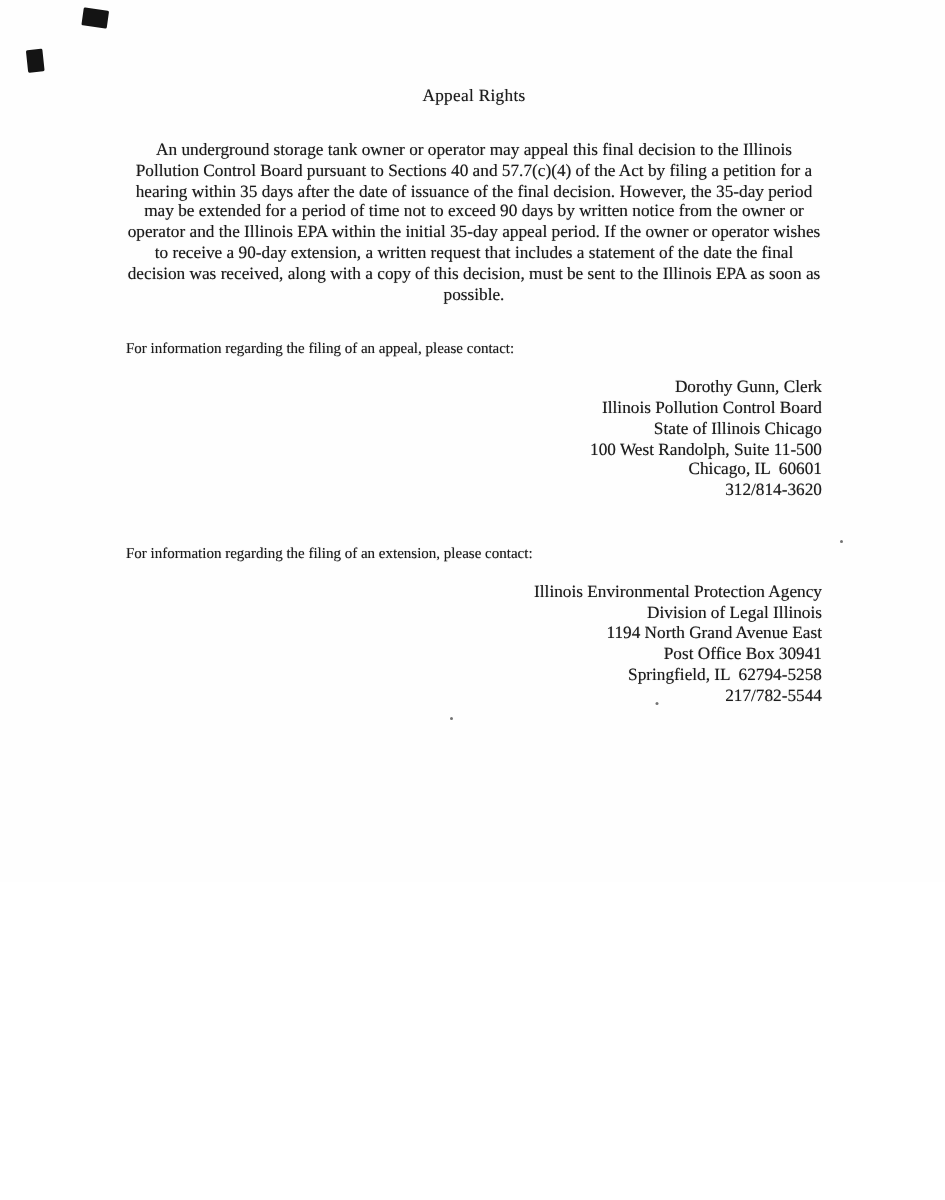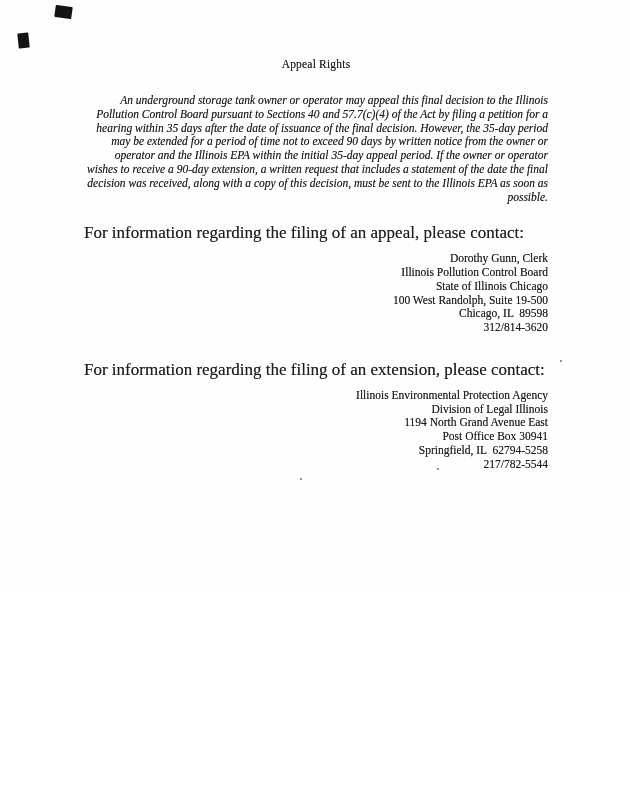--- a/index.html
+++ b/index.html
@@ -27,25 +27,24 @@
     text-align: center;
     font-size: 11.5px;
     font-weight: normal;
     margin: 0 0 24px 0;
     letter-spacing: 0.2px;
   }
   .body-paragraph {
     font-size: 11.5px;
     line-height: 13.8px;
     margin: 0 0 22px 0;
-    text-align: right;
-    font-style: italic;
+    text-align: center;
   }
   .contact-intro {
-    font-size: 17px;
+    font-size: 10px;
     line-height: 13.8px;
     margin: 0 0 12px 0;
   }
   .contact-block {
     margin: 0 0 28px 34px;
     font-size: 11.5px;
     line-height: 13.8px;
     text-align: right;
   }
   .contact-line {
@@ -92,22 +91,22 @@
     <h1 class="doc-title">Appeal Rights</h1>
 
     <p class="body-paragraph">An underground storage tank owner or operator may appeal this final decision to the Illinois Pollution Control Board pursuant to Sections 40 and 57.7(c)(4) of the Act by filing a petition for a hearing within 35 days after the date of issuance of the final decision.  However, the 35-day period may be extended for a period of time not to exceed 90 days by written notice from the owner or operator and the Illinois EPA within the initial 35-day appeal period.  If the owner or operator wishes to receive a 90-day extension, a written request that includes a statement of the date the final decision was received, along with a copy of this decision, must be sent to the Illinois EPA as soon as possible.</p>
 
     <p class="contact-intro">For information regarding the filing of an appeal, please contact:</p>
 
     <div class="contact-block">
       <div class="contact-line">Dorothy Gunn, Clerk</div>
       <div class="contact-line">Illinois Pollution Control Board</div>
       <div class="contact-line">State of Illinois Chicago</div>
-      <div class="contact-line">100 West Randolph, Suite 19-500</div>
-      <div class="contact-line">Chicago, IL  89598</div>
+      <div class="contact-line">100 West Randolph, Suite 11-500</div>
+      <div class="contact-line">Chicago, IL  60601</div>
       <div class="contact-line">312/814-3620</div>
     </div>
 
     <p class="contact-intro">For information regarding the filing of an extension, please contact:</p>
 
     <div class="contact-block">
       <div class="contact-line">Illinois Environmental Protection Agency</div>
       <div class="contact-line">Division of Legal Illinois</div>
       <div class="contact-line">1194 North Grand Avenue East</div>
       <div class="contact-line">Post Office Box 30941</div>

